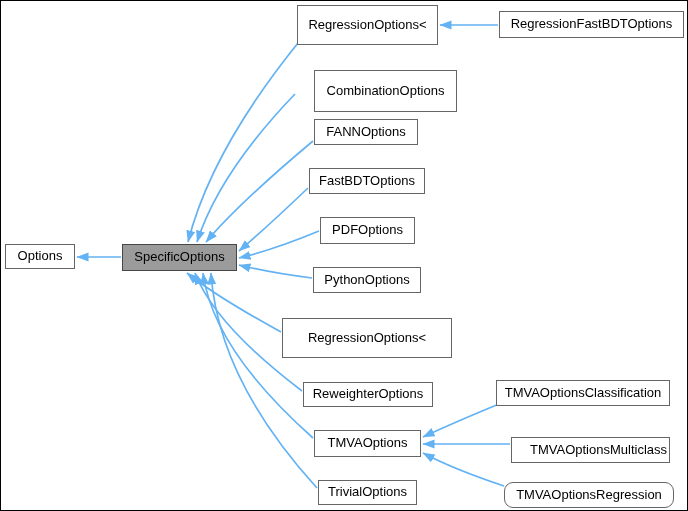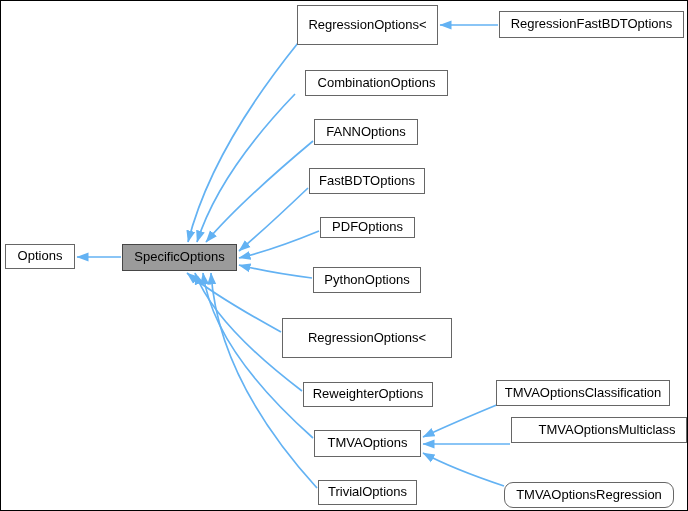--- a/index.html
+++ b/index.html
@@ -83,50 +83,50 @@
       </div>
       <div class="node selected" style="left: 121px; top: 243px; width: 115px; height: 27px;">
         <div>SpecificOptions</div>
       </div>
       <div class="node" style="left: 296px; top: 4px; width: 141px; height: 40px;">
         <div>RegressionOptions&lt;</div>
       </div>
       <div class="node" style="left: 498px; top: 10px; width: 185px; height: 27px;">
         <div>RegressionFastBDTOptions</div>
       </div>
-      <div class="node" style="left: 304px; top: 69px; width: 143px; height: 26px;">
+      <div class="node" style="left: 313px; top: 69px; width: 143px; height: 42px;">
         <div>CombinationOptions</div>
       </div>
       <div class="node" style="left: 313px; top: 118px; width: 104px; height: 26px;">
         <div>FANNOptions</div>
       </div>
       <div class="node" style="left: 308px; top: 167px; width: 116px; height: 26px;">
         <div>FastBDTOptions</div>
       </div>
-      <div class="node" style="left: 319px; top: 216px; width: 95px; height: 21px;">
+      <div class="node" style="left: 319px; top: 216px; width: 95px; height: 27px;">
         <div>PDFOptions</div>
       </div>
       <div class="node" style="left: 312px; top: 266px; width: 108px; height: 26px;">
         <div>PythonOptions</div>
       </div>
       <div class="node" style="left: 281px; top: 317px; width: 170px; height: 40px;">
         <div>RegressionOptions&lt;</div>
       </div>
       <div class="node" style="left: 302px; top: 381px; width: 130px; height: 25px;">
         <div>ReweighterOptions</div>
       </div>
       <div class="node" style="left: 313px; top: 429px; width: 107px; height: 27px; text-align: right;">
         <div>TMVAOptions</div>
       </div>
       <div class="node" style="left: 317px; top: 479px; width: 99px; height: 25px;">
         <div>TrivialOptions</div>
       </div>
       <div class="node" style="left: 495px; top: 379px; width: 174px; height: 26px; align-items: center;">
         <div>TMVAOptionsClassification</div>
       </div>
-      <div class="node" style="left: 510px; top: 416px; width: 176px; height: 26px; padding-left: 16px;">
+      <div class="node" style="left: 510px; top: 436px; width: 159px; height: 26px; padding-left: 16px;">
         <div>TMVAOptionsMulticlass</div>
       </div>
       <div class="node" style="left: 503px; top: 481px; width: 170px; height: 26px; border-radius: 9px;">
         <div>TMVAOptionsRegression</div>
       </div>
     </div>
 </div>
 
 </body></html>

